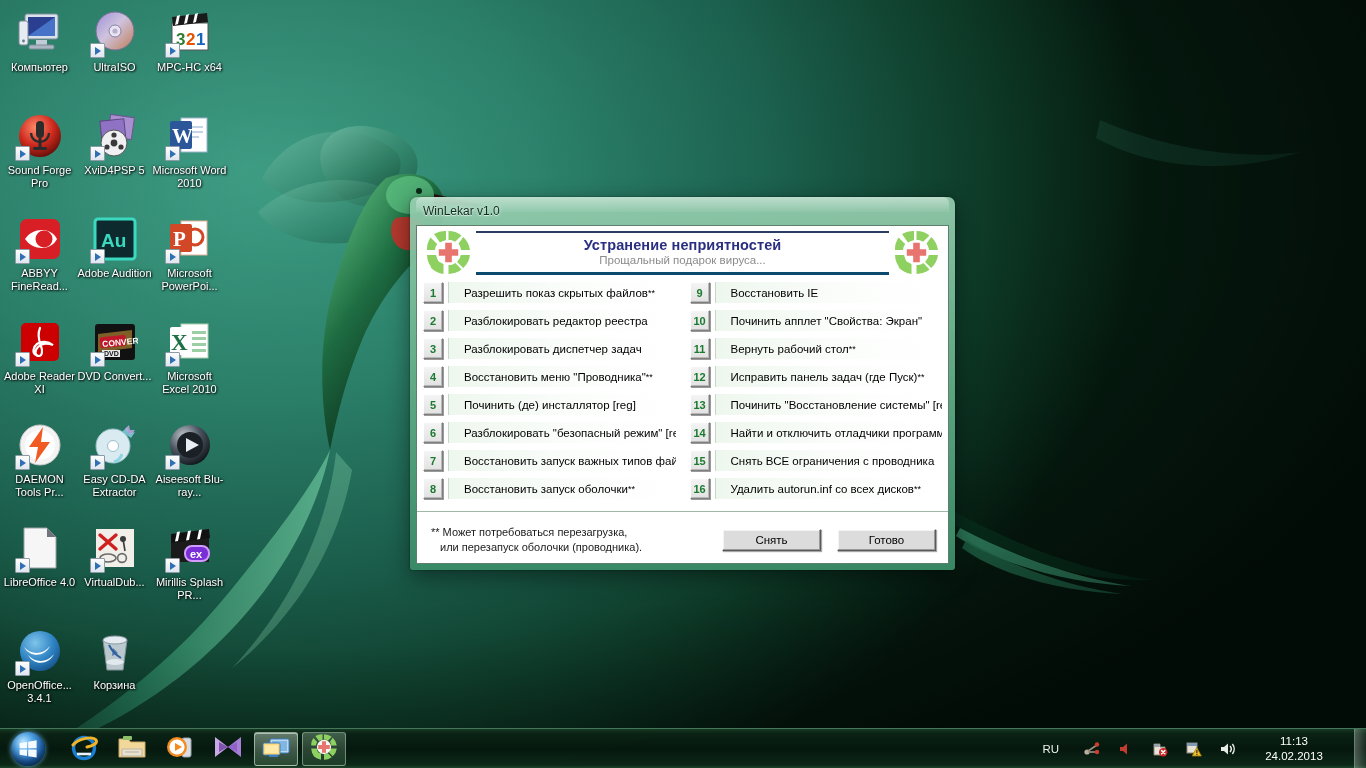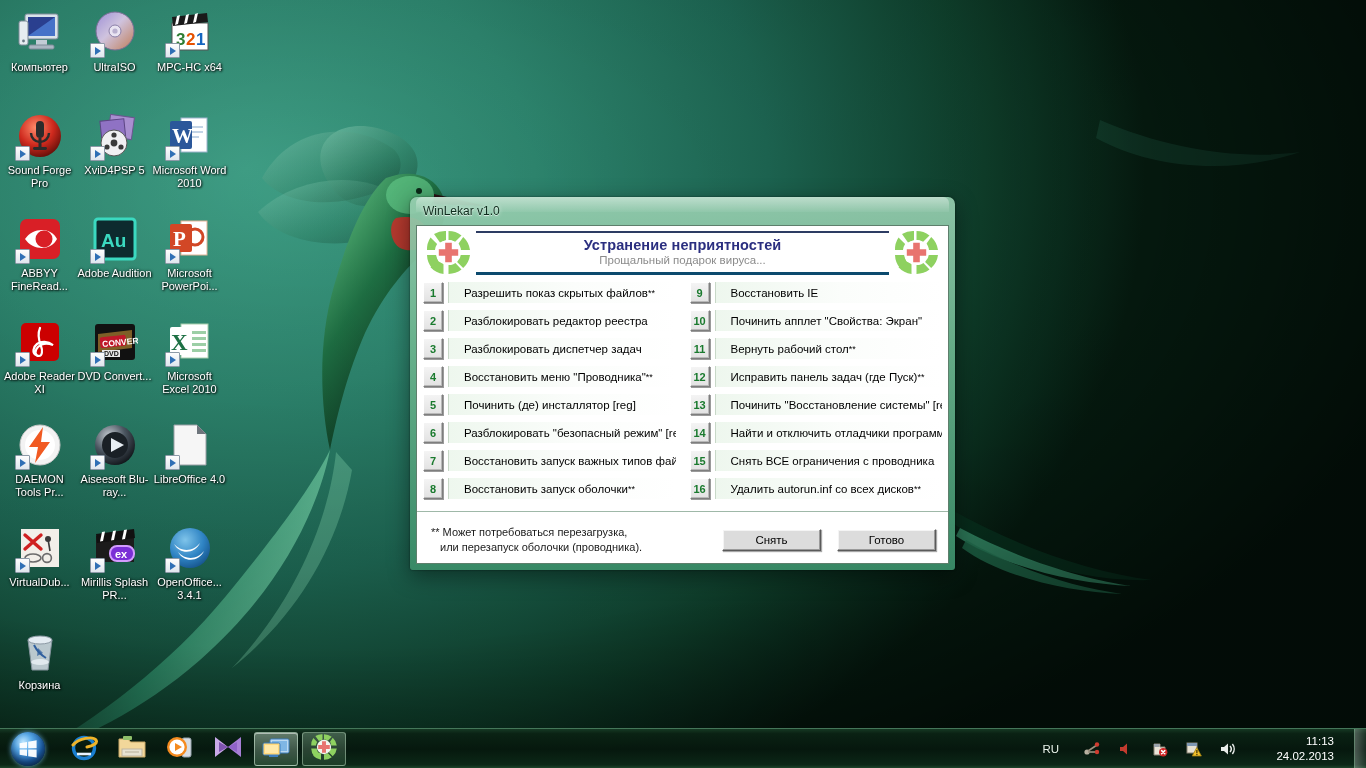--- a/index.html
+++ b/index.html
@@ -184,21 +184,21 @@
     margin-left: auto; display: flex; align-items: center; height: 40px; gap: 12px;
   }
   #tray-lang {
     font-size: 11.5px; color: #e9f3ea; padding: 0 9px; cursor: pointer;
   }
   .tray-icon {
     width: 22px; height: 28px; display: flex; align-items: center; justify-content: center;
     cursor: pointer;
   }
   #tray-clock {
-    width: 88px; text-align: right; color: #ffffff; font-size: 11.5px;
+    width: 88px; text-align: center; color: #ffffff; font-size: 11.5px;
     line-height: 15px; padding: 0 4px; cursor: pointer;
   }
   #show-desktop {
     width: 12px; height: 40px; margin-left: 4px; cursor: pointer;
     background: linear-gradient(90deg, rgba(255,255,255,.28), rgba(255,255,255,.08));
     border-left: 1px solid rgba(200,255,215,.4);
   }
 </style>
 </head>
 <body>
@@ -445,20 +445,33 @@
         <svg width="46" height="46" viewBox="0 0 46 46">
           <circle cx="23" cy="23" r="20" fill="#f3f3f3" stroke="#c8c8c8"></circle>
           <circle cx="23" cy="23" r="15" fill="#fff"></circle>
           <path d="M26 5 L12 25 L21 25 L18 41 L33 20 L24 20 Z" fill="#f15a22"></path>
         </svg>
         <span class="shortcut-arrow"></span>
       </div>
       <div class="icon-label">DAEMON Tools Pr...</div>
     </div>
 
+    <div class="desk-icon">
+      <div class="icon-img">
+        <svg width="46" height="46" viewBox="0 0 46 46">
+          <circle cx="21" cy="24" r="17" fill="#d9ebf0" stroke="#9cc0cc"></circle>
+          <circle cx="21" cy="24" r="5.5" fill="#fff" stroke="#9cc0cc"></circle>
+          <path d="M30 10 l5 -5 l2 6 l6 -1 l-4 6" fill="#7ec8d8" opacity=".9"></path>
+          <path d="M33 7 l4 -4 l1 5 l5 0 l-4 5" fill="#c0a6e0" opacity=".85"></path>
+          <path d="M30 32 a12 12 0 0 1 -8 8" fill="none" stroke="#8fd4e3" stroke-width="3"></path>
+        </svg>
+        <span class="shortcut-arrow"></span>
+      </div>
+      <div class="icon-label">Easy CD-DA Extractor</div>
+    </div>
 
     <div class="desk-icon">
       <div class="icon-img">
         <svg width="46" height="46" viewBox="0 0 46 46">
           <defs>
               <radialGradient id="blg" cx="35%" cy="28%" r="80%">
             <stop offset="0%" stop-color="#c6ccd3"></stop>
                 <stop offset="50%" stop-color="#4b5560"></stop>
             <stop offset="100%" stop-color="#0c1014"></stop>
               </radialGradient>

